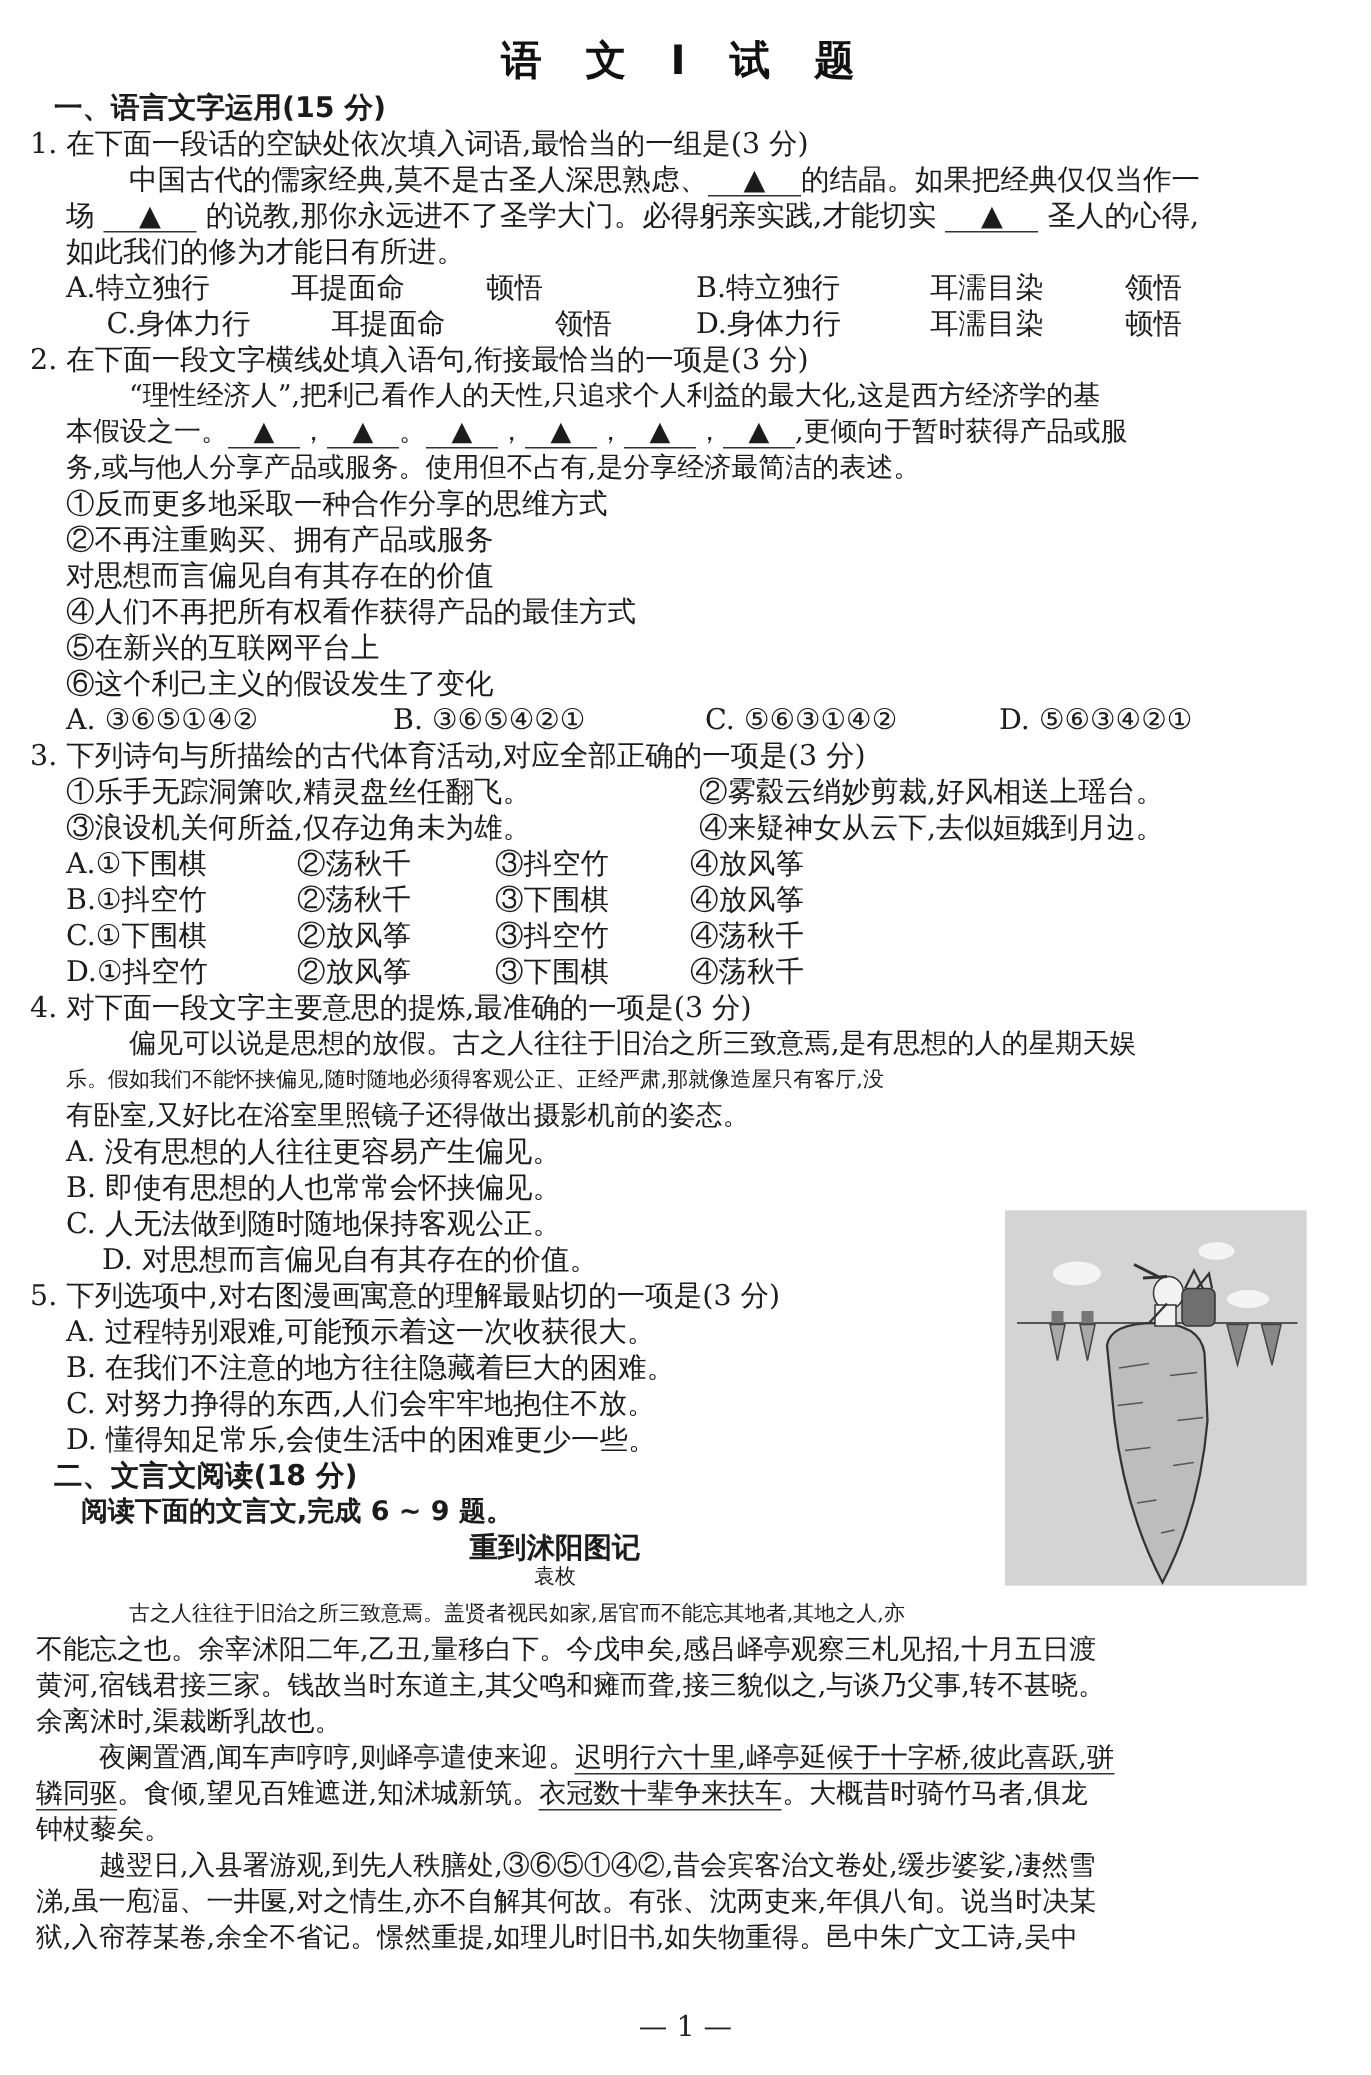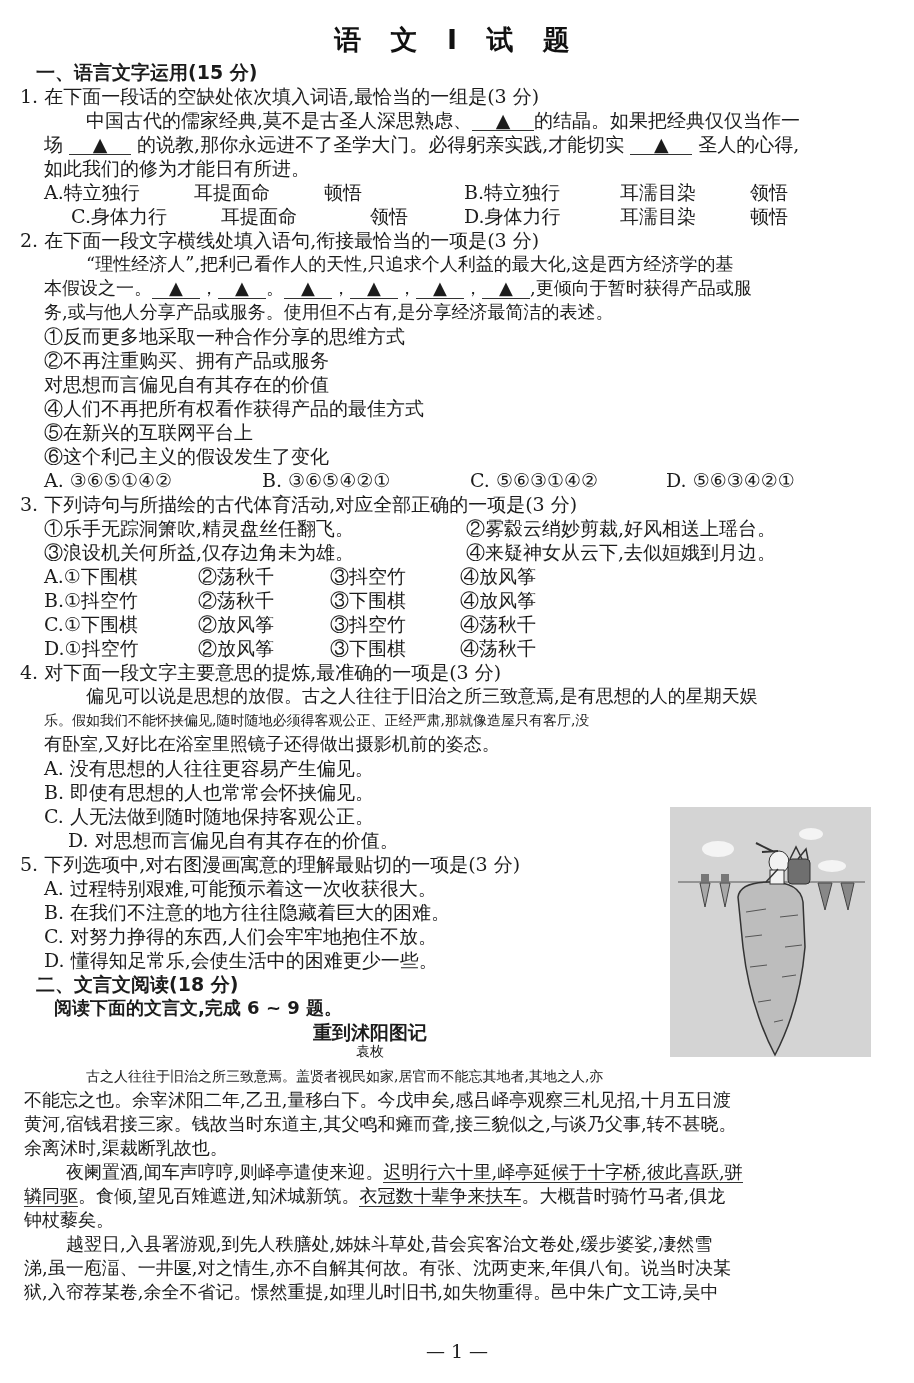--- a/index.html
+++ b/index.html
@@ -168,18 +168,18 @@
   <div class="ln" style="top:1136px;left:24px;font-size:18px;">余离沭时,渠裁断乳故也。</div>
 
   <div class="ln" style="top:1160px;left:66px;font-size:18px;">
     <span>夜阑置酒,闻车声哼哼,则峄亭遣使来迎。</span><span class="ul">迟明行六十里,峄亭延候于十字桥,彼此喜跃,骈</span>
   </div>
   <div class="ln" style="top:1184px;left:24px;font-size:18px;">
     <span class="ul">辚同驱</span><span>。食倾,望见百雉遮迸,知沭城新筑。</span><span class="ul">衣冠数十辈争来扶车</span><span>。大概昔时骑竹马者,俱龙</span>
   </div>
   <div class="ln" style="top:1208px;left:24px;font-size:18px;">钟杖藜矣。</div>
 
-  <div class="ln" style="top:1232px;left:66px;font-size:18px;">越翌日,入县署游观,到先人秩膳处,姊妹斗草处,昔会宾客治文卷处,缓步婆娑,凄然雪</div>
+  <div class="ln" style="top:1232px;left:66px;font-size:18px;">越翌日,入县署游观,到先人秩膳处,③⑥⑤①④②,昔会宾客治文卷处,缓步婆娑,凄然雪</div>
   <div class="ln" style="top:1256px;left:24px;font-size:18px;">涕,虽一庖湢、一井匽,对之情生,亦不自解其何故。有张、沈两吏来,年俱八旬。说当时决某</div>
   <div class="ln" style="top:1280px;left:24px;font-size:18px;">狱,入帘荐某卷,余全不省记。憬然重提,如理儿时旧书,如失物重得。邑中朱广文工诗,吴中</div>
 
   <div class="footer">— 1 —</div>
 </div>
 
 </body></html>

